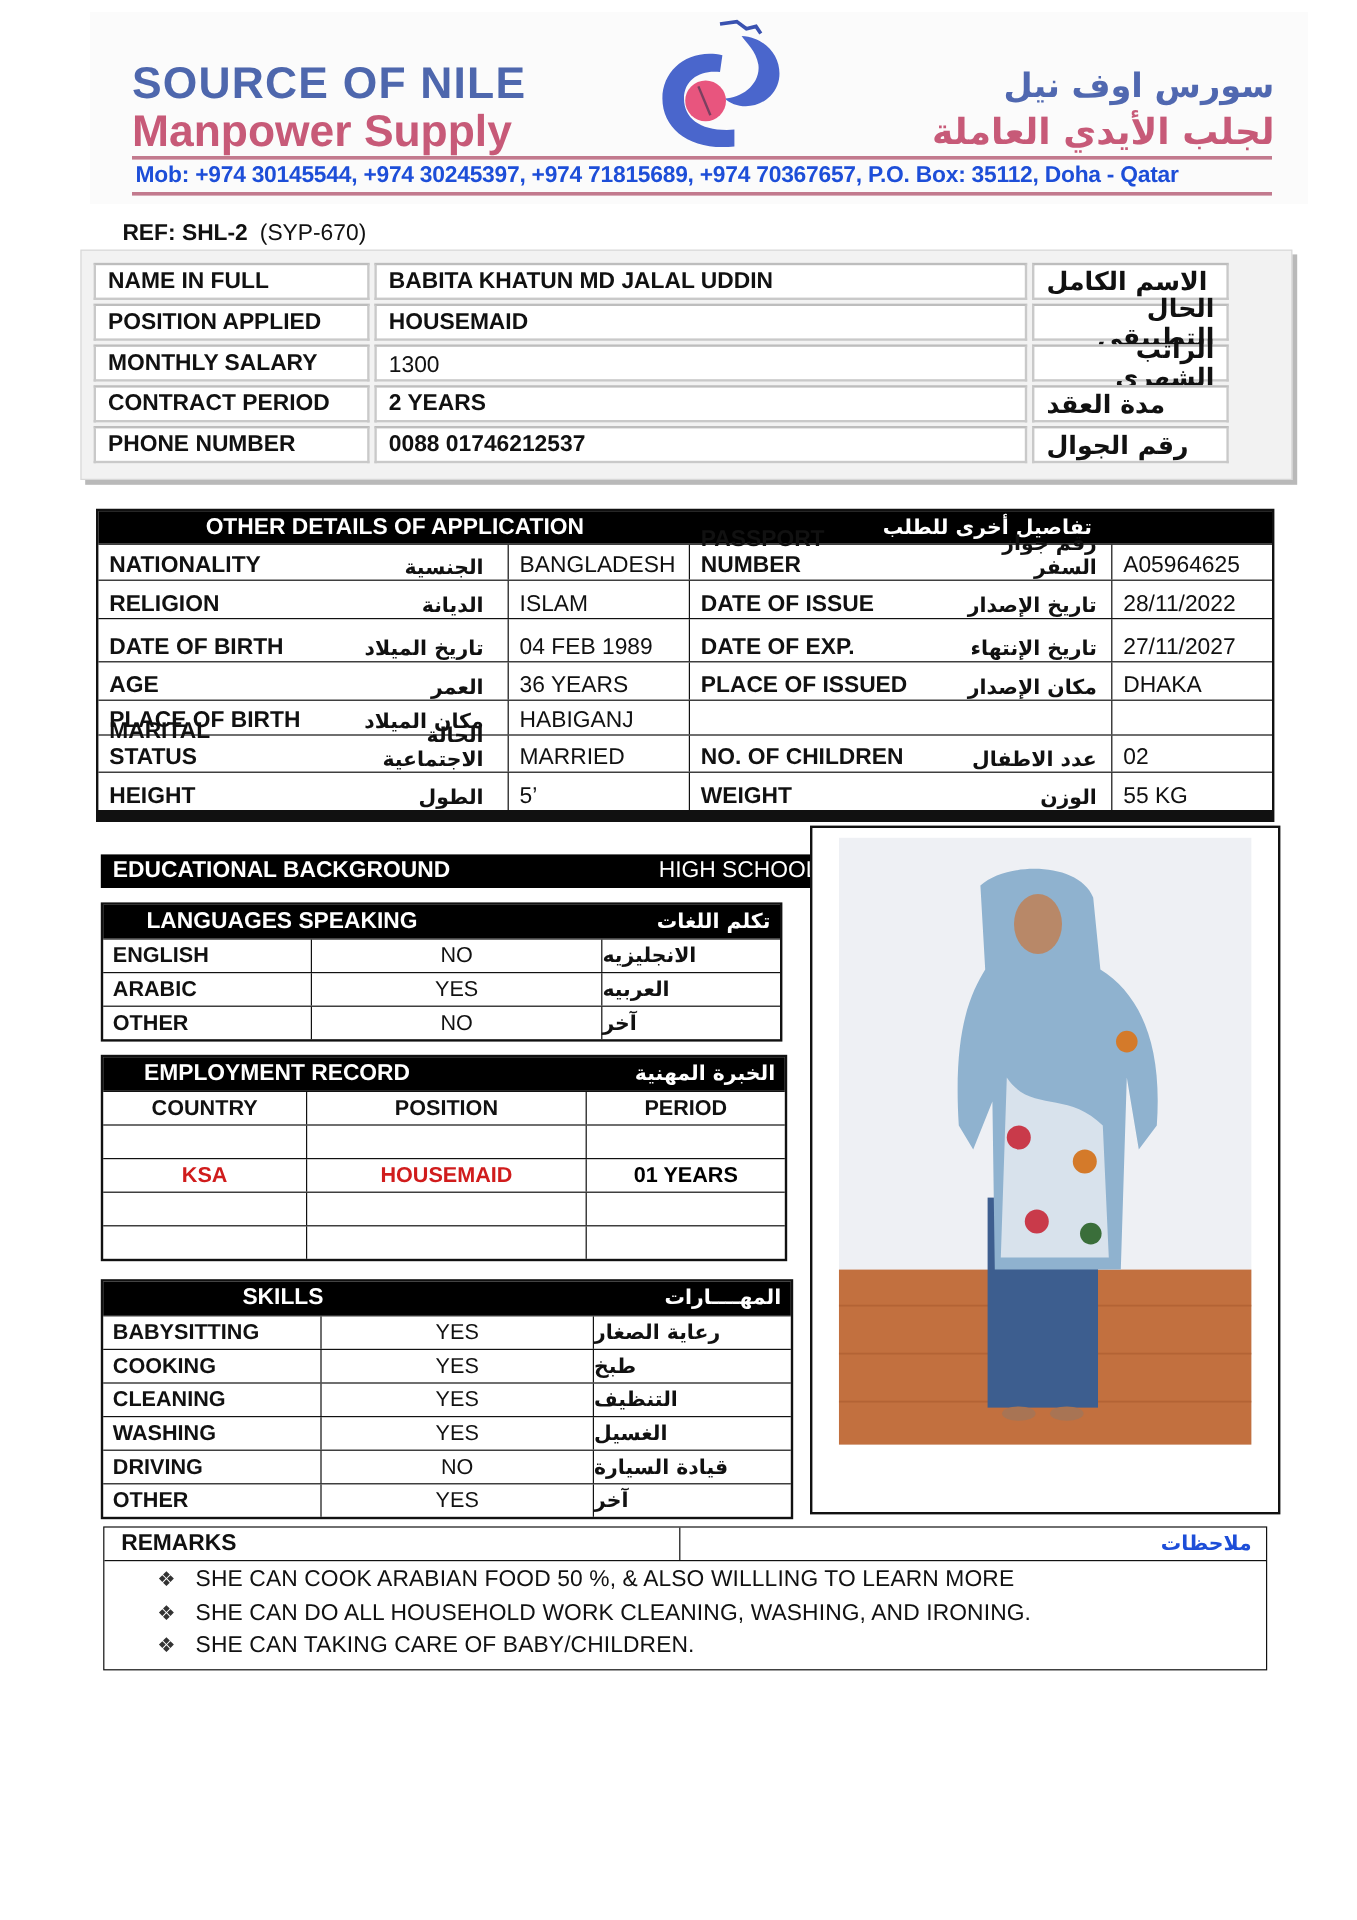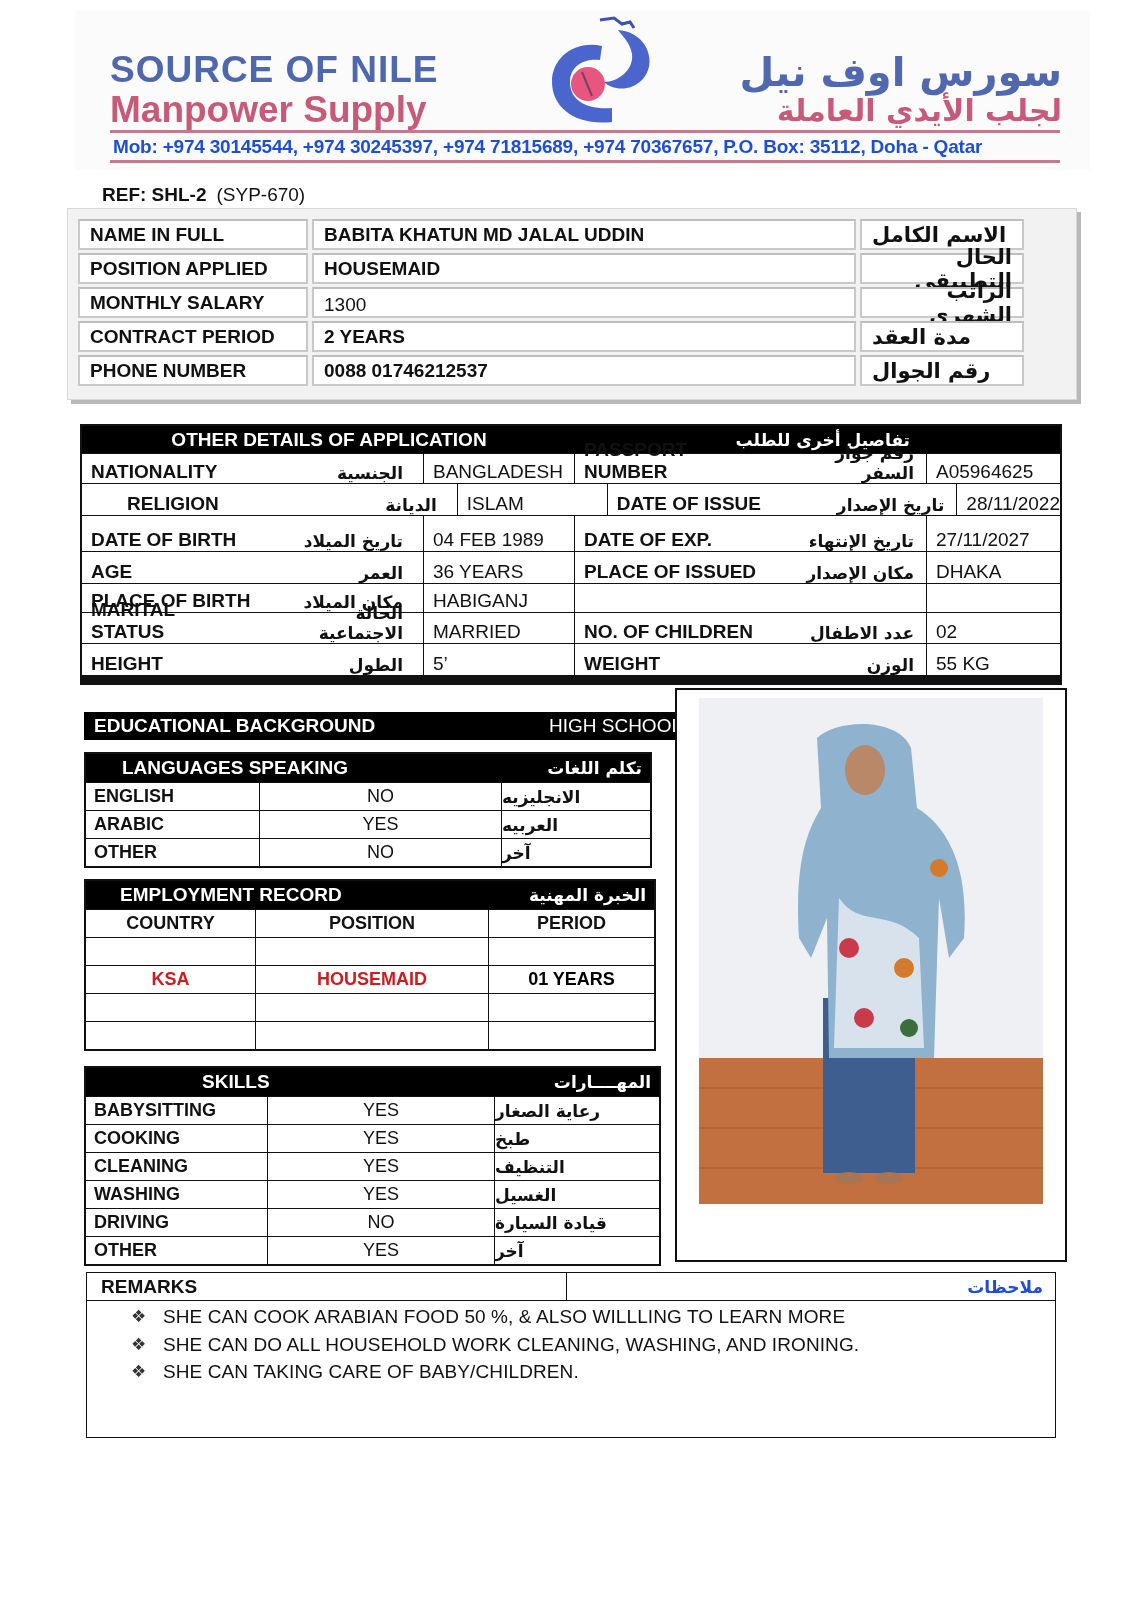--- a/index.html
+++ b/index.html
@@ -6,21 +6,21 @@
   html, body { width: 1131px; height: 1600px; background: #ffffff; }
   body { position: relative; font-family: "Liberation Sans", "DejaVu Sans", sans-serif; color: #111; overflow: hidden; }
 
   
   .header { position: absolute; left: 75px; top: 10px; width: 1015px; height: 160px; background: #fbfbfb; }
   .brand-en { position: absolute; left: 35px; top: 40px; }
   .brand-en .l1 { font-size: 37px; font-weight: bold; color: #4e67ad; letter-spacing: 1px; line-height: 40px; }
   .brand-en .l2 { font-size: 37px; font-weight: bold; color: #c75a78; line-height: 40px; }
   .logo { position: absolute; left: 455px; top: 2px; width: 130px; height: 120px; }
   .brand-ar { position: absolute; right: 28px; top: 40px; text-align: right; direction: rtl; }
-  .brand-ar .l1 { font-size: 40px; font-weight: bold; color: #5068b0; line-height: 44px; font-family: "DejaVu Sans", sans-serif; margin-left: 32px; }
+  .brand-ar .l1 { font-size: 28px; font-weight: bold; color: #5068b0; line-height: 44px; font-family: "DejaVu Sans", sans-serif; margin-left: 32px; }
   .brand-ar .l2 { font-size: 30px; font-weight: bold; color: #c75a78; line-height: 34px; font-family: "DejaVu Sans", sans-serif; }
   .hline { position: absolute; left: 35px; width: 950px; height: 3px; background: #c27a8e; }
   .contact { position: absolute; left: 38px; top: 126px; font-size: 19px; font-weight: bold; color: #1d4ed8; white-space: nowrap; letter-spacing: -0.2px; }
 
   
   .ref { position: absolute; left: 102px; top: 184px; font-size: 19px; }
   .ref b { font-weight: bold; margin-right: 10px; }
 
   
   .basic-box { position: absolute; left: 67px; top: 208px; width: 1010px; height: 192px; background: #f2f2f2; border: 1px solid #d8d8d8; box-shadow: 4px 4px 0 #b9b9b9; padding: 10px 10px 0 10px; }
@@ -73,21 +73,21 @@
   .skills { left: 84px; top: 1066px; width: 577px; }
   .skills .head .en { padding-left: 116px; }
   .skills .k { width: 182px; }
   .skills .v { width: 227px; }
 
   
   .photo-frame { position: absolute; left: 675px; top: 688px; width: 392px; height: 574px; border: 2px solid #111; background: #fff; }
   .photo { position: absolute; left: 22px; top: 8px; width: 344px; height: 506px; overflow: hidden; }
 
   
-  .remarks { position: absolute; left: 86px; top: 1272px; width: 970px; height: 166px; border: 1.5px solid #111; }
+  .remarks { position: absolute; left: 86px; top: 1272px; width: 970px; height: 120px; border: 1.5px solid #111; }
   .remarks .rh { display: flex; height: 28px; border-bottom: 1.5px solid #111; }
   .remarks .rh .en { width: 480px; border-right: 1.5px solid #111; font-weight: bold; font-size: 19px; padding-left: 14px; display: flex; align-items: center; }
   .remarks .rh .ar { flex: 1; direction: rtl; text-align: right; color: #1d4ed8; font-family: "DejaVu Sans", sans-serif; font-weight: bold; font-size: 17px; padding-right: 12px; display: flex; align-items: center; }
   .remarks ul { list-style: none; padding: 2px 0 0 44px; }
   .remarks li { font-size: 19px; line-height: 27.5px; letter-spacing: 0.1px; display: flex; }
   .remarks li .b { width: 32px; font-size: 17px; color: #333; }
 </style>
 </head>
 <body>
 
@@ -154,21 +154,21 @@
         <span>NATIONALITY</span>
         <span class="ar">الجنسية</span>
       </div>
       <div class="o-val">BANGLADESH</div>
       <div class="o-lbl2">
         <span>PASSPORT NUMBER</span>
         <span class="ar">رقم جواز السفر</span>
       </div>
       <div class="o-val2">A05964625</div>
     </div>
-    <div class="orow" style="height: 32px; padding-left: 36px;">
+    <div class="orow" style="height: 32px;">
       <div class="o-lbl">
         <span>RELIGION</span>
         <span class="ar">الديانة</span>
       </div>
       <div class="o-val">ISLAM</div>
       <div class="o-lbl2">
         <span>DATE OF ISSUE</span>
         <span class="ar">تاريخ الإصدار</span>
       </div>
       <div class="o-val2">28/11/2022</div>

